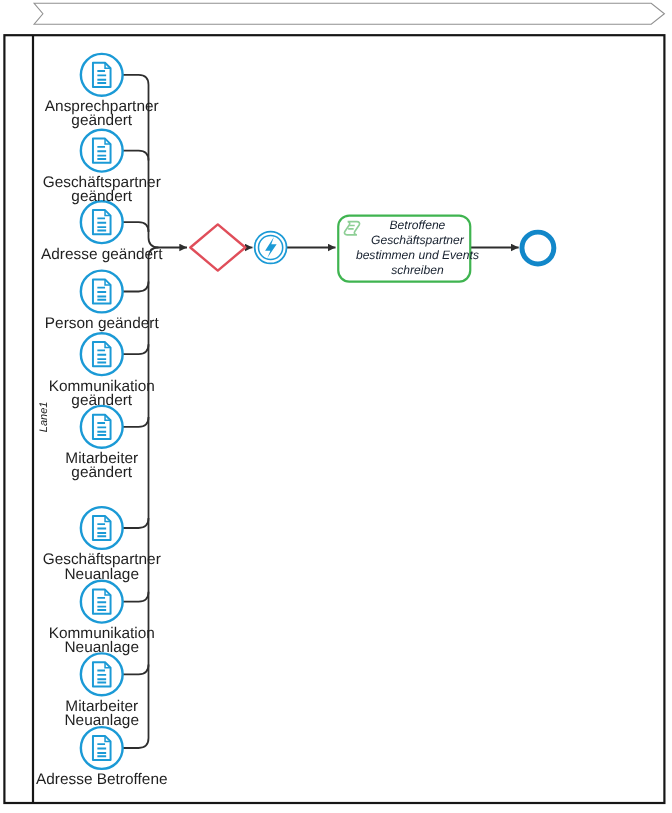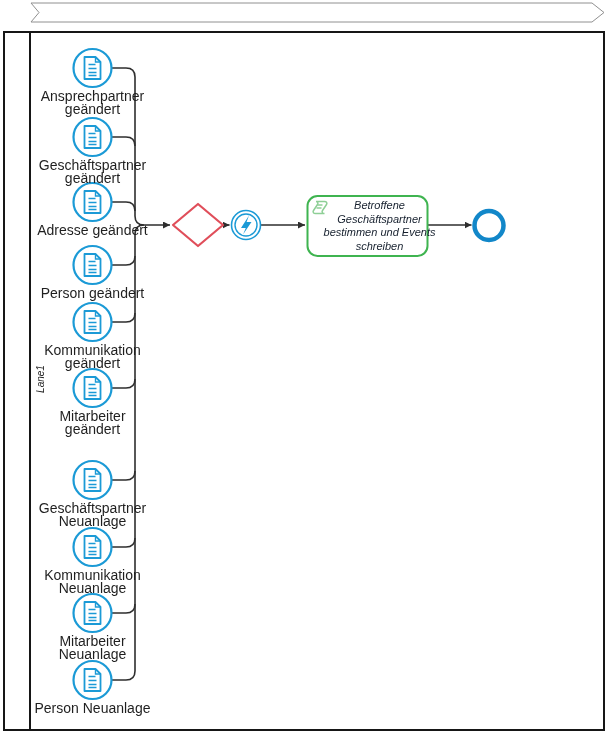--- a/index.html
+++ b/index.html
@@ -100,18 +100,18 @@
 <div class="txt event-label" style="top:344px">Kommunikation
 geändert</div>
 <div class="txt event-label" style="top:410px">Mitarbeiter
 geändert</div>
 <div class="txt event-label" style="top:502px">Geschäftspartner
 Neuanlage</div>
 <div class="txt event-label" style="top:569px">Kommunikation
 Neuanlage</div>
 <div class="txt event-label" style="top:635px">Mitarbeiter
 Neuanlage</div>
-<div class="txt event-label" style="top:702px">Person Neuanlage</div>
+<div class="txt event-label" style="top:702px">Adresse Betroffene</div>
 
 <div class="task-label">Betroffene
 Geschäftspartner
 bestimmen und Events
 schreiben</div>
 
 </body></html>

